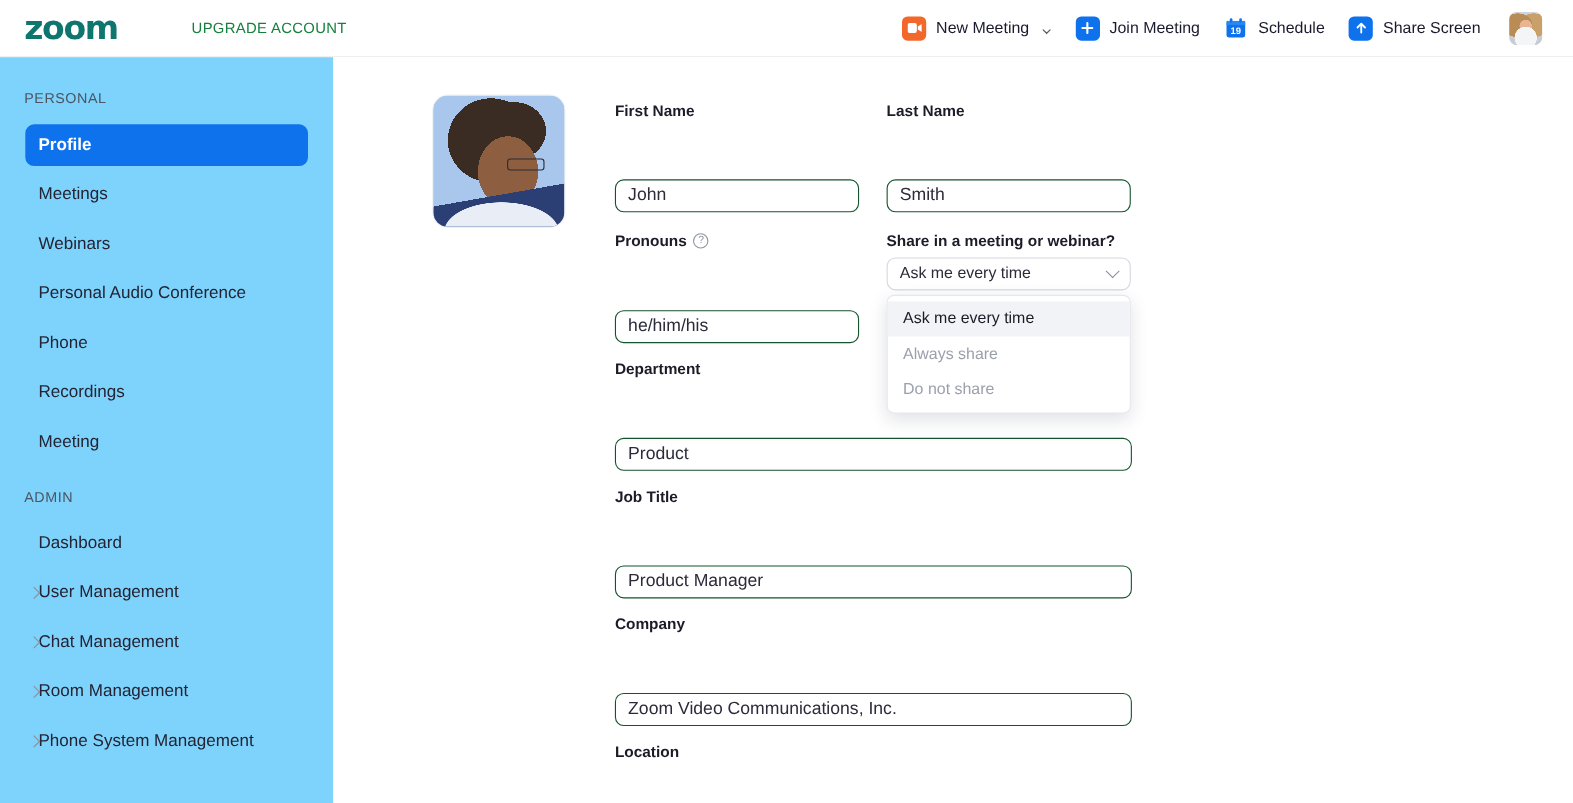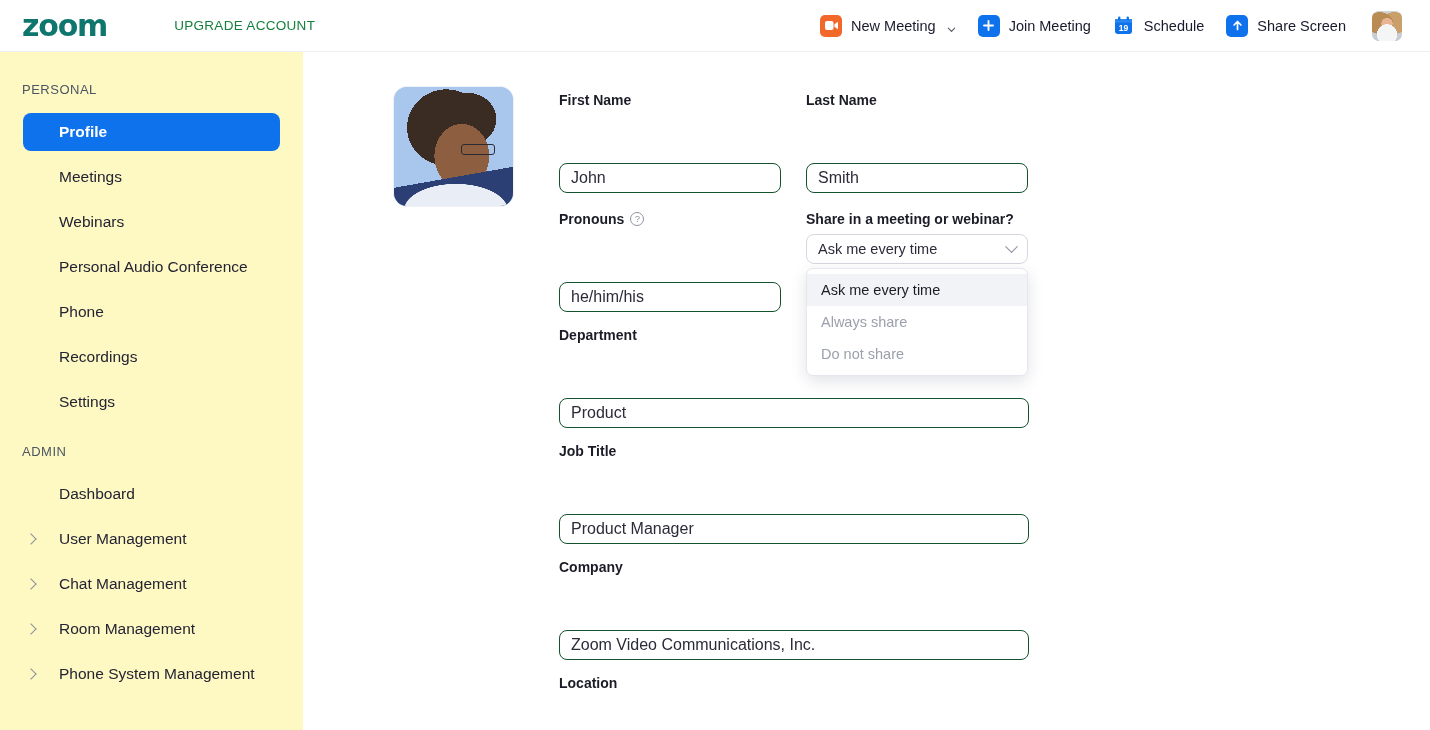--- a/index.html
+++ b/index.html
@@ -76,38 +76,38 @@
       radial-gradient(circle at 50% 42%, #e8b493 0 24%, transparent 25%),
       radial-gradient(ellipse at 26% 40%, #b98b55 0 42%, transparent 43%),
       radial-gradient(ellipse at 74% 40%, #caa06a 0 42%, transparent 43%),
       linear-gradient(#cfd3d8, #c7ccd2);
   }
 
   
   .sidebar {
     position: absolute; top: 52px; left: 0;
     width: 303px; height: 678px;
-    background: #fef9c3;
+    background: #7dd3fc;
     padding-top: 30px;
   }
   .side-section-label {
     font-size: 13px;
     color: #4b5563;
     letter-spacing: 0.5px;
     padding-left: 22px;
     margin-bottom: 16px;
   }
   .side-item {
     height: 38px;
     margin: 0 23px 7px 23px;
     border-radius: 8px;
     display: flex; align-items: center;
     font-size: 15.5px;
     color: #232333;
-    padding-left: 36px;
+    padding-left: 12px;
     position: relative;
   }
   .side-item.active {
     background: #0e72ed;
     color: #ffffff;
     font-weight: 600;
   }
   .side-item .caret {
     position: absolute;
     left: 4px;
@@ -352,21 +352,21 @@
       <div class="side-item">
         <span>Personal Audio Conference</span>
       </div>
       <div class="side-item">
         <span>Phone</span>
       </div>
       <div class="side-item">
         <span>Recordings</span>
       </div>
       <div class="side-item">
-        <span>Settings</span>
+        <span>Meeting</span>
       </div>
     </div>
   <div class="side-section-label admin-label">ADMIN</div>
   <div id="admin-list">
       <div class="side-item">
         <span>Dashboard</span>
       </div>
       <div class="side-item">
         <span class="caret"></span>
         <span>User Management</span>

